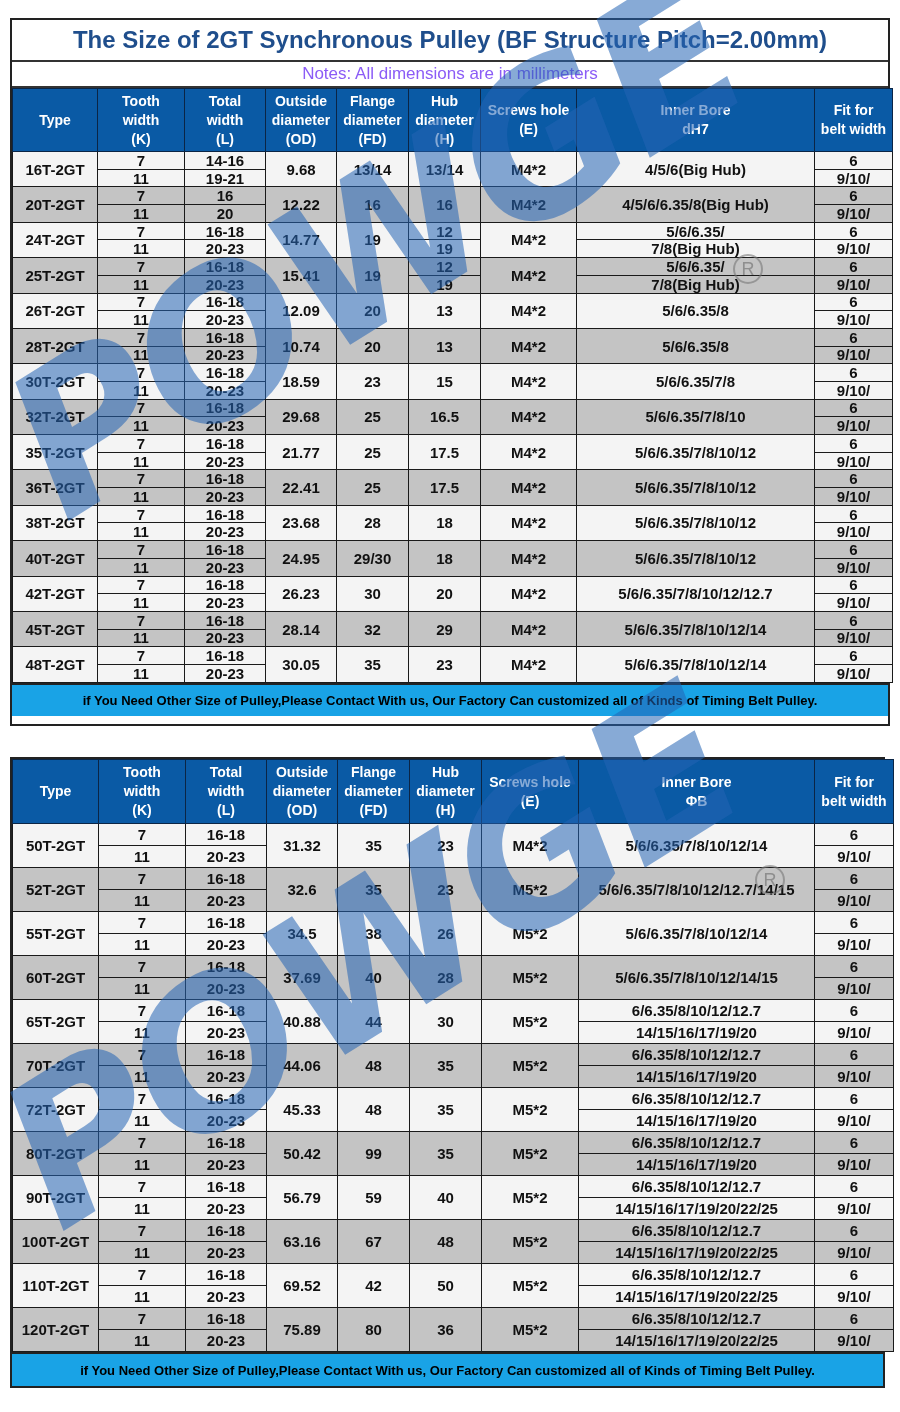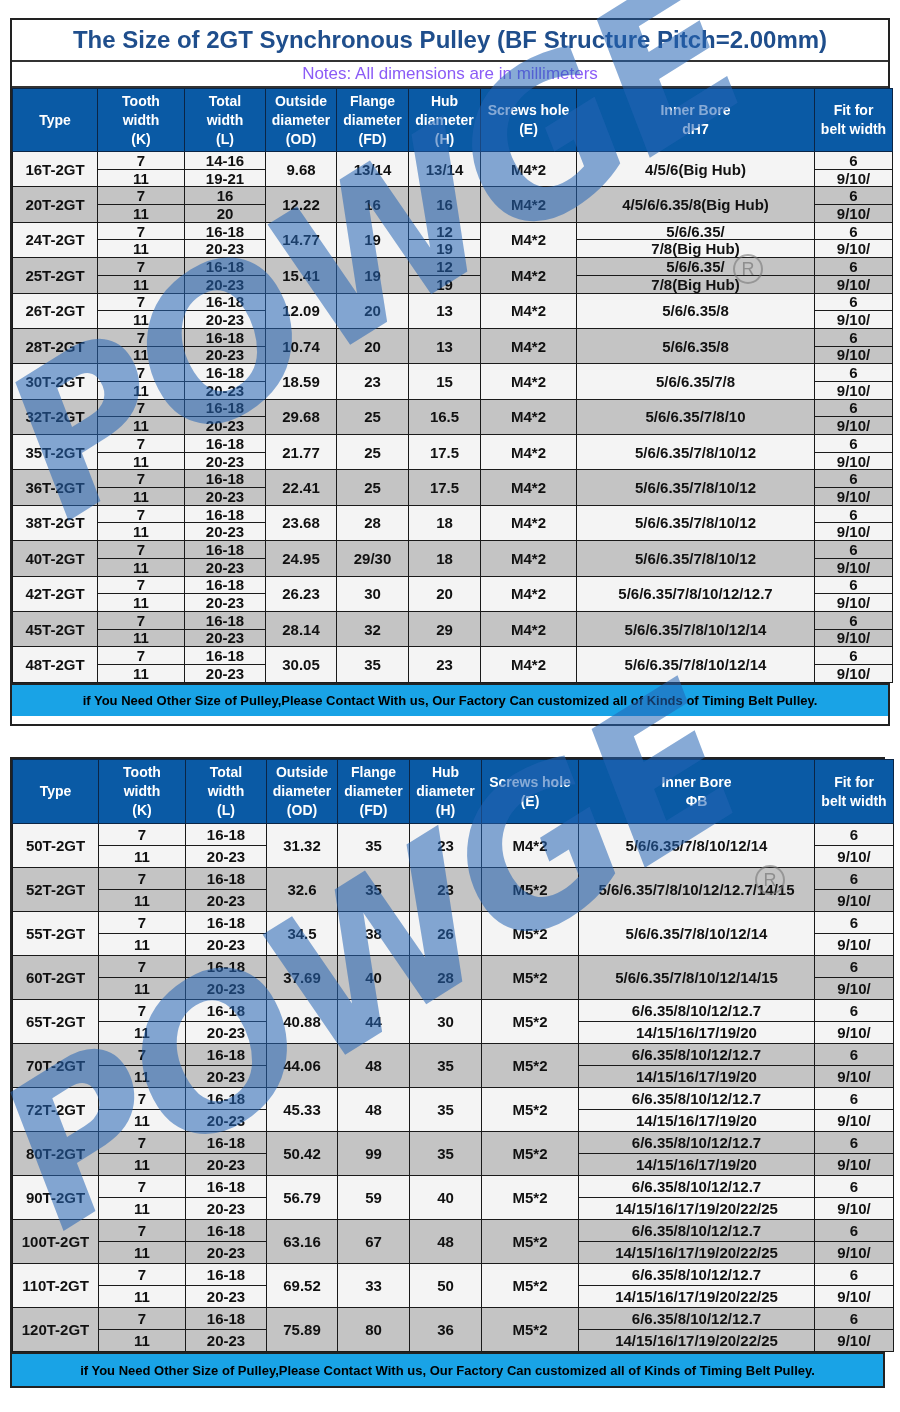--- a/index.html
+++ b/index.html
@@ -559,21 +559,21 @@
           <td>11</td>
           <td>20-23</td>
           <td>14/15/16/17/19/20/22/25</td>
           <td>9/10/</td>
         </tr>
         <tr class="g1">
           <td rowspan="2">110T-2GT</td>
           <td>7</td>
           <td>16-18</td>
           <td rowspan="2">69.52</td>
-          <td rowspan="2">33</td>
+          <td rowspan="2">42</td>
           <td rowspan="2">50</td>
           <td rowspan="2">M5*2</td>
           <td>6/6.35/8/10/12/12.7</td>
           <td>6</td>
         </tr>
         <tr class="g1">
           <td>11</td>
           <td>20-23</td>
           <td>14/15/16/17/19/20/22/25</td>
           <td>9/10/</td>

